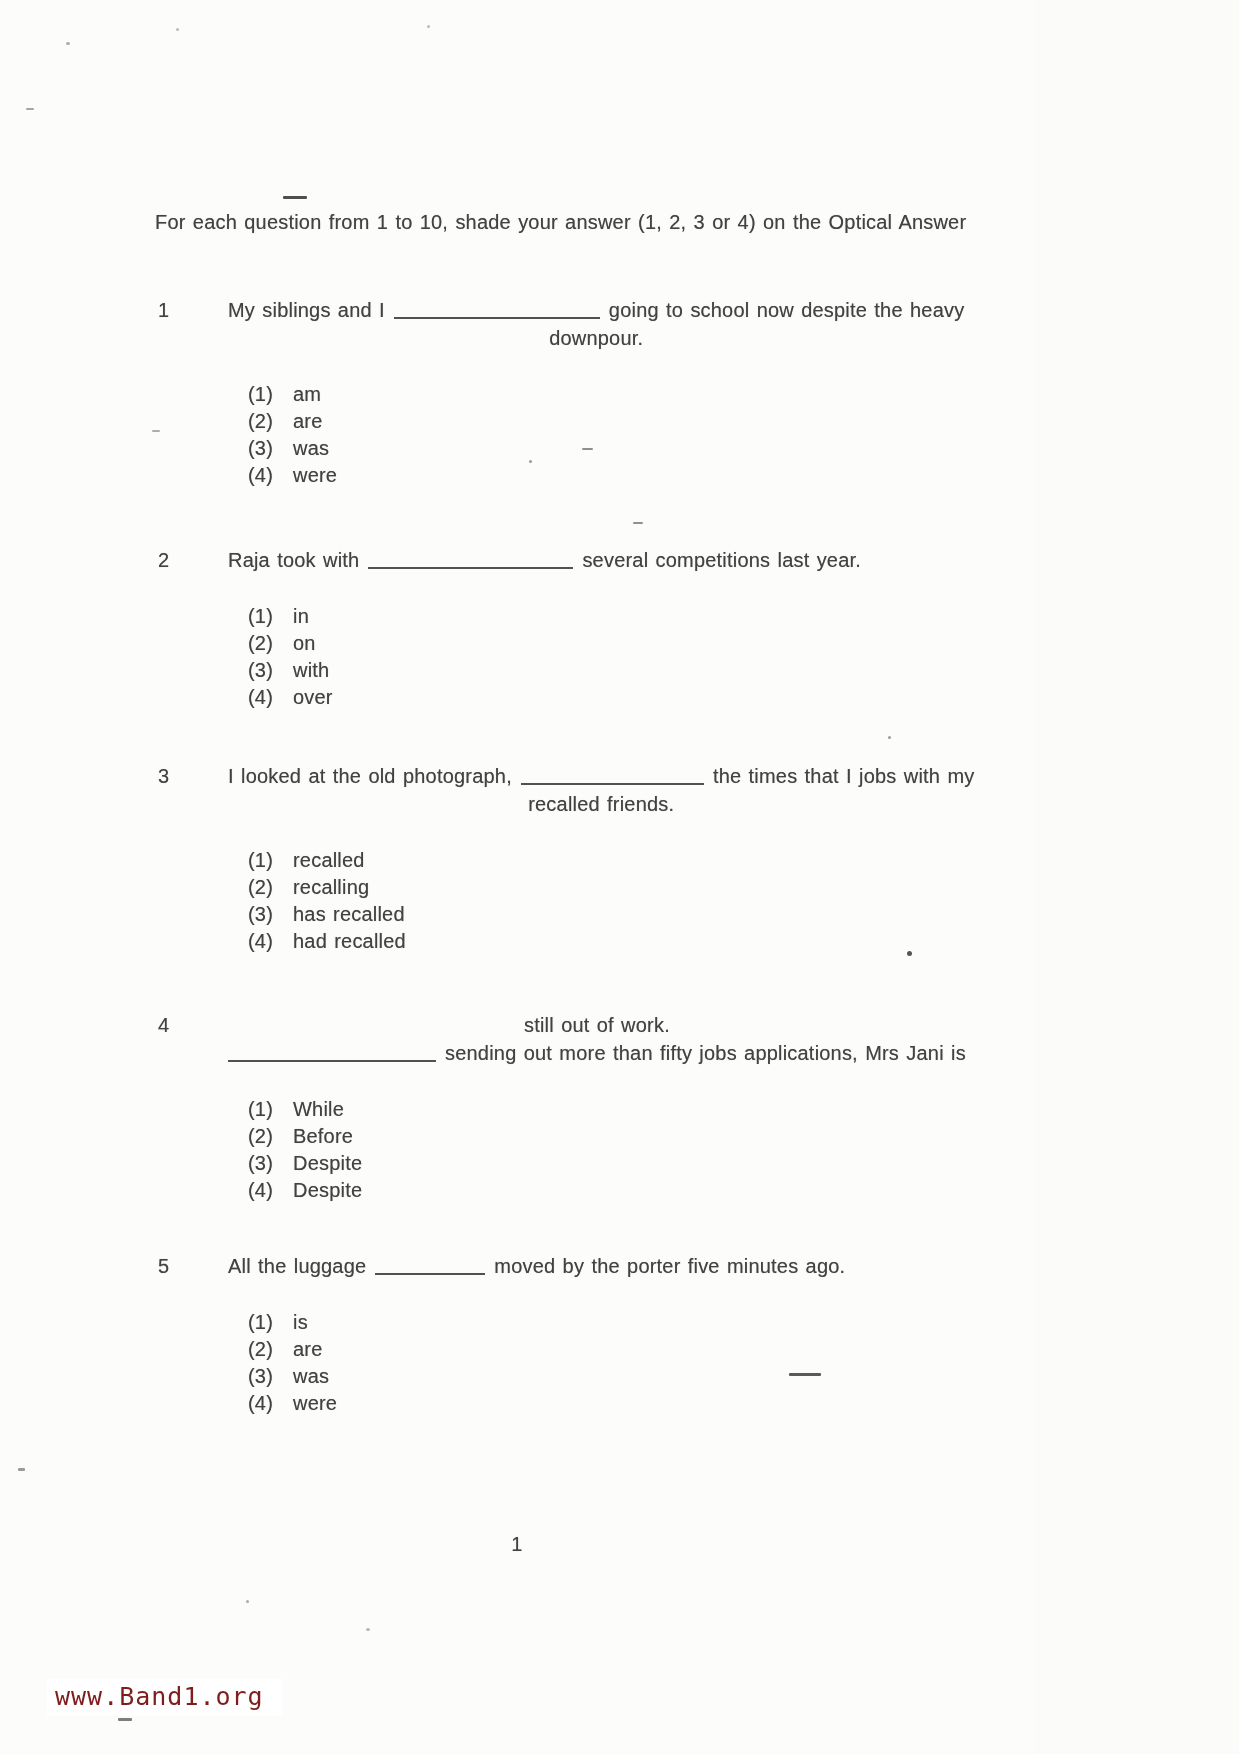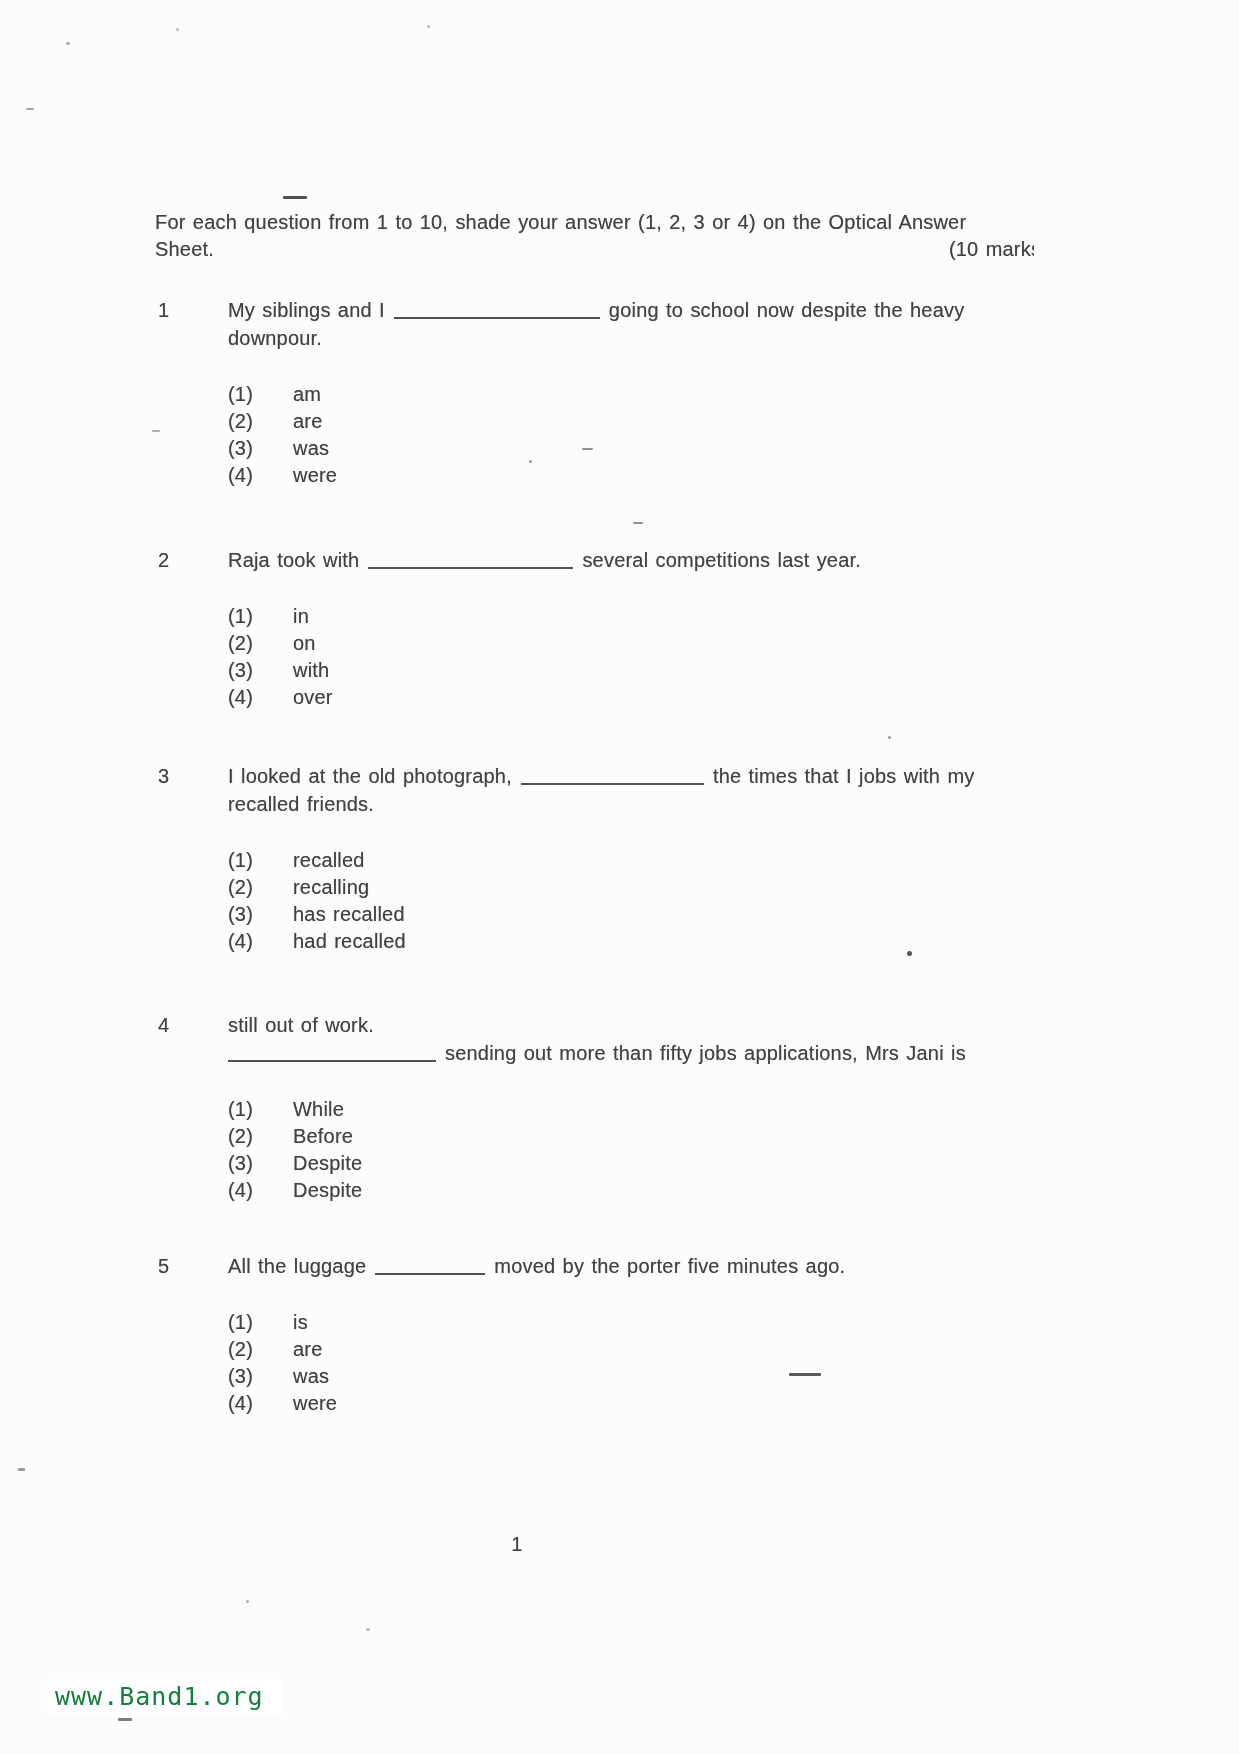--- a/index.html
+++ b/index.html
@@ -6,45 +6,41 @@
   .page{
     position:relative;width:1034px;height:1754px;background:#fcfcfb;overflow:hidden;
     font-family:"Liberation Sans",sans-serif;color:#424242;font-size:20px;
     letter-spacing:.2px;word-spacing:1.5px;
     text-shadow:0 0 .7px rgba(70,70,70,.55);
   }
   .header{position:absolute;left:155px;top:209px;width:893px;line-height:27px;}
   .header-row2{display:flex;justify-content:space-between;}
   .question{position:absolute;left:158px;display:flex;line-height:28px;}
   .qnum{width:70px;flex:0 0 70px;}
-  .qbody{max-width:860px;}
+  .qbody{max-width:860px;text-align:center;}
   .blank{display:inline-block;height:14px;border-bottom:2px solid #515151;margin:0 9px;transform:translateY(2px);}
   .options{margin-top:29px;line-height:27px;}
   .opt{display:flex;}
   .optnum{width:65px;flex:0 0 65px;}
   .pagenum{position:absolute;top:1531px;left:0;width:100%;text-align:center;line-height:27px;}
   .watermark{
     position:absolute;left:47px;top:1679px;background:#ffffff;
     padding:3px 18px 5px 8px;font-family:"DejaVu Sans Mono",monospace;
-    font-size:25px;color:#15803d;letter-spacing:1px;text-shadow:none;word-spacing:0;
+    font-size:25px;color:#7f1d1d;letter-spacing:1px;text-shadow:none;word-spacing:0;
   }
   .art{position:absolute;background:#8a8a8a;border-radius:1px;}
   .art.dot{border-radius:50%;}
 </style>
 </head>
 <body>
 
 <div class="page">
 
   <div class="header">
     <div>For each question from 1 to 10, shade your answer (1, 2, 3 or 4) on the Optical Answer</div>
-    <div class="header-row2">
-      <span>Sheet.</span>
-      <span>(10 marks)</span>
-    </div>
   </div>
 
   <section class="question" style="top:296px">
     <div class="qnum">1</div>
     <div class="qbody">
       <div class="qline"><span>My siblings and I</span><span class="blank" style="width:206px"></span><span>going to school now despite the heavy</span></div>
       <div class="qline">downpour.</div>
       <div class="options">
         <div class="opt">
             <span class="optnum">(1)</span>

